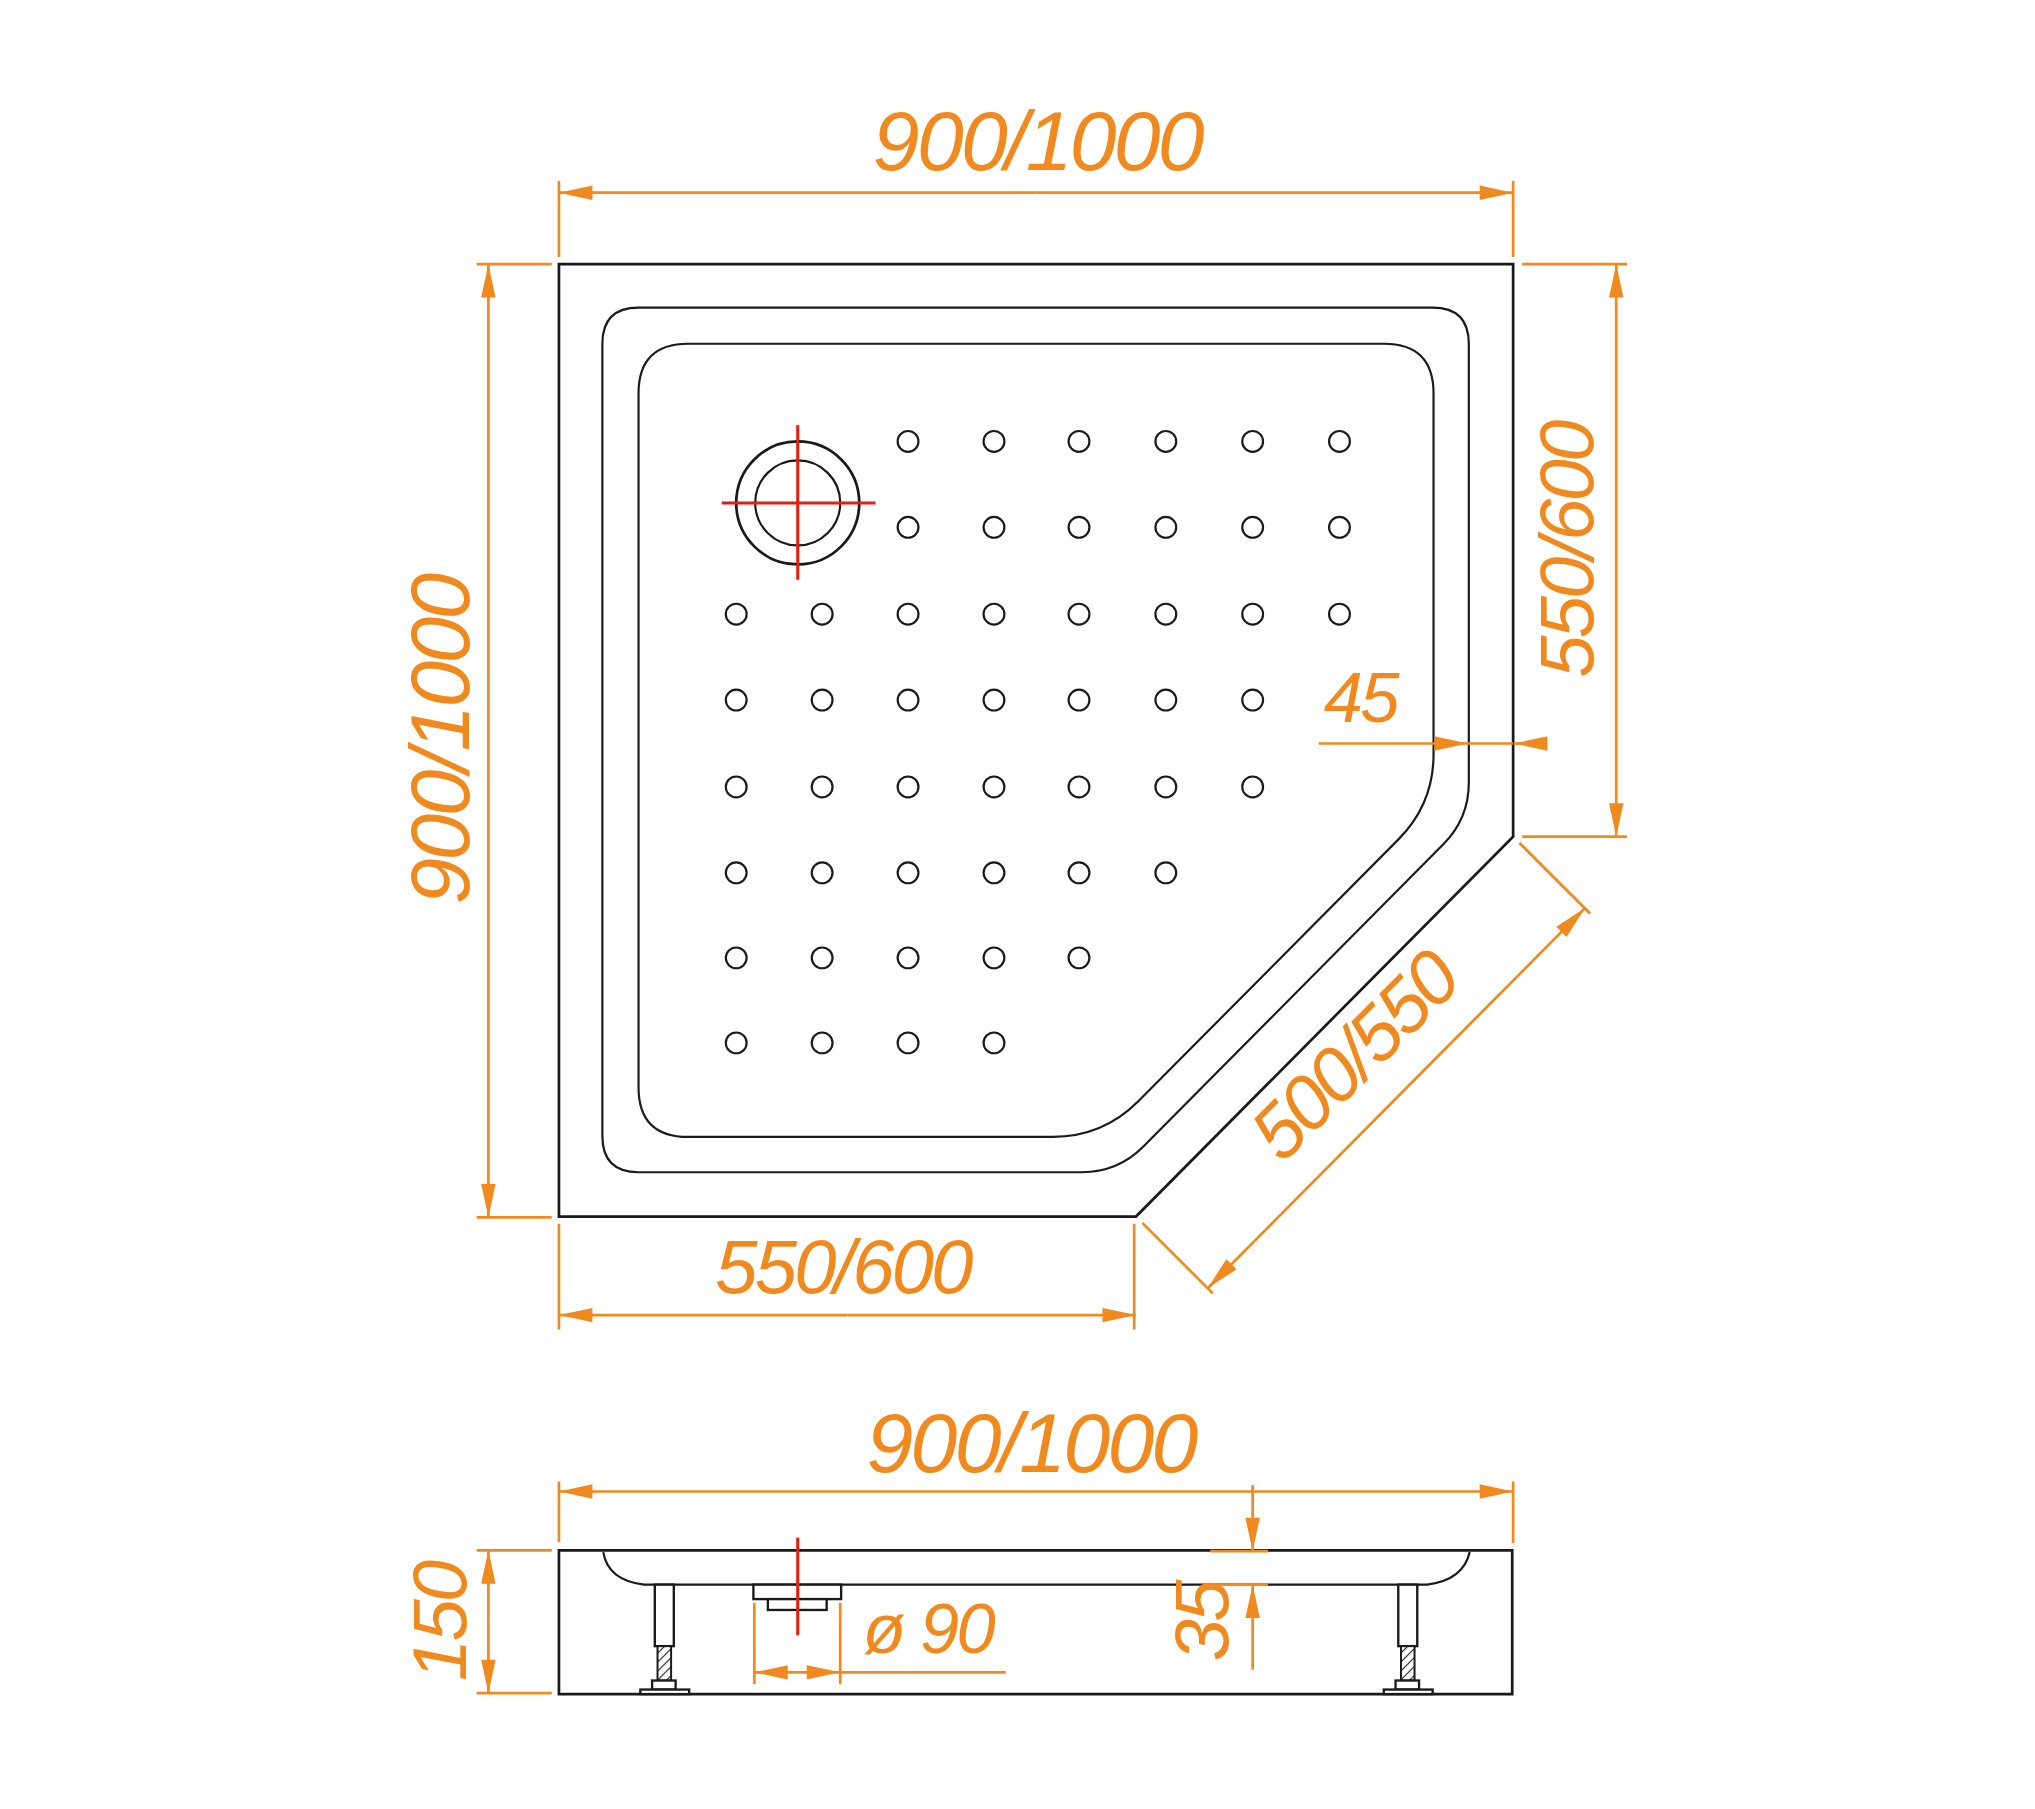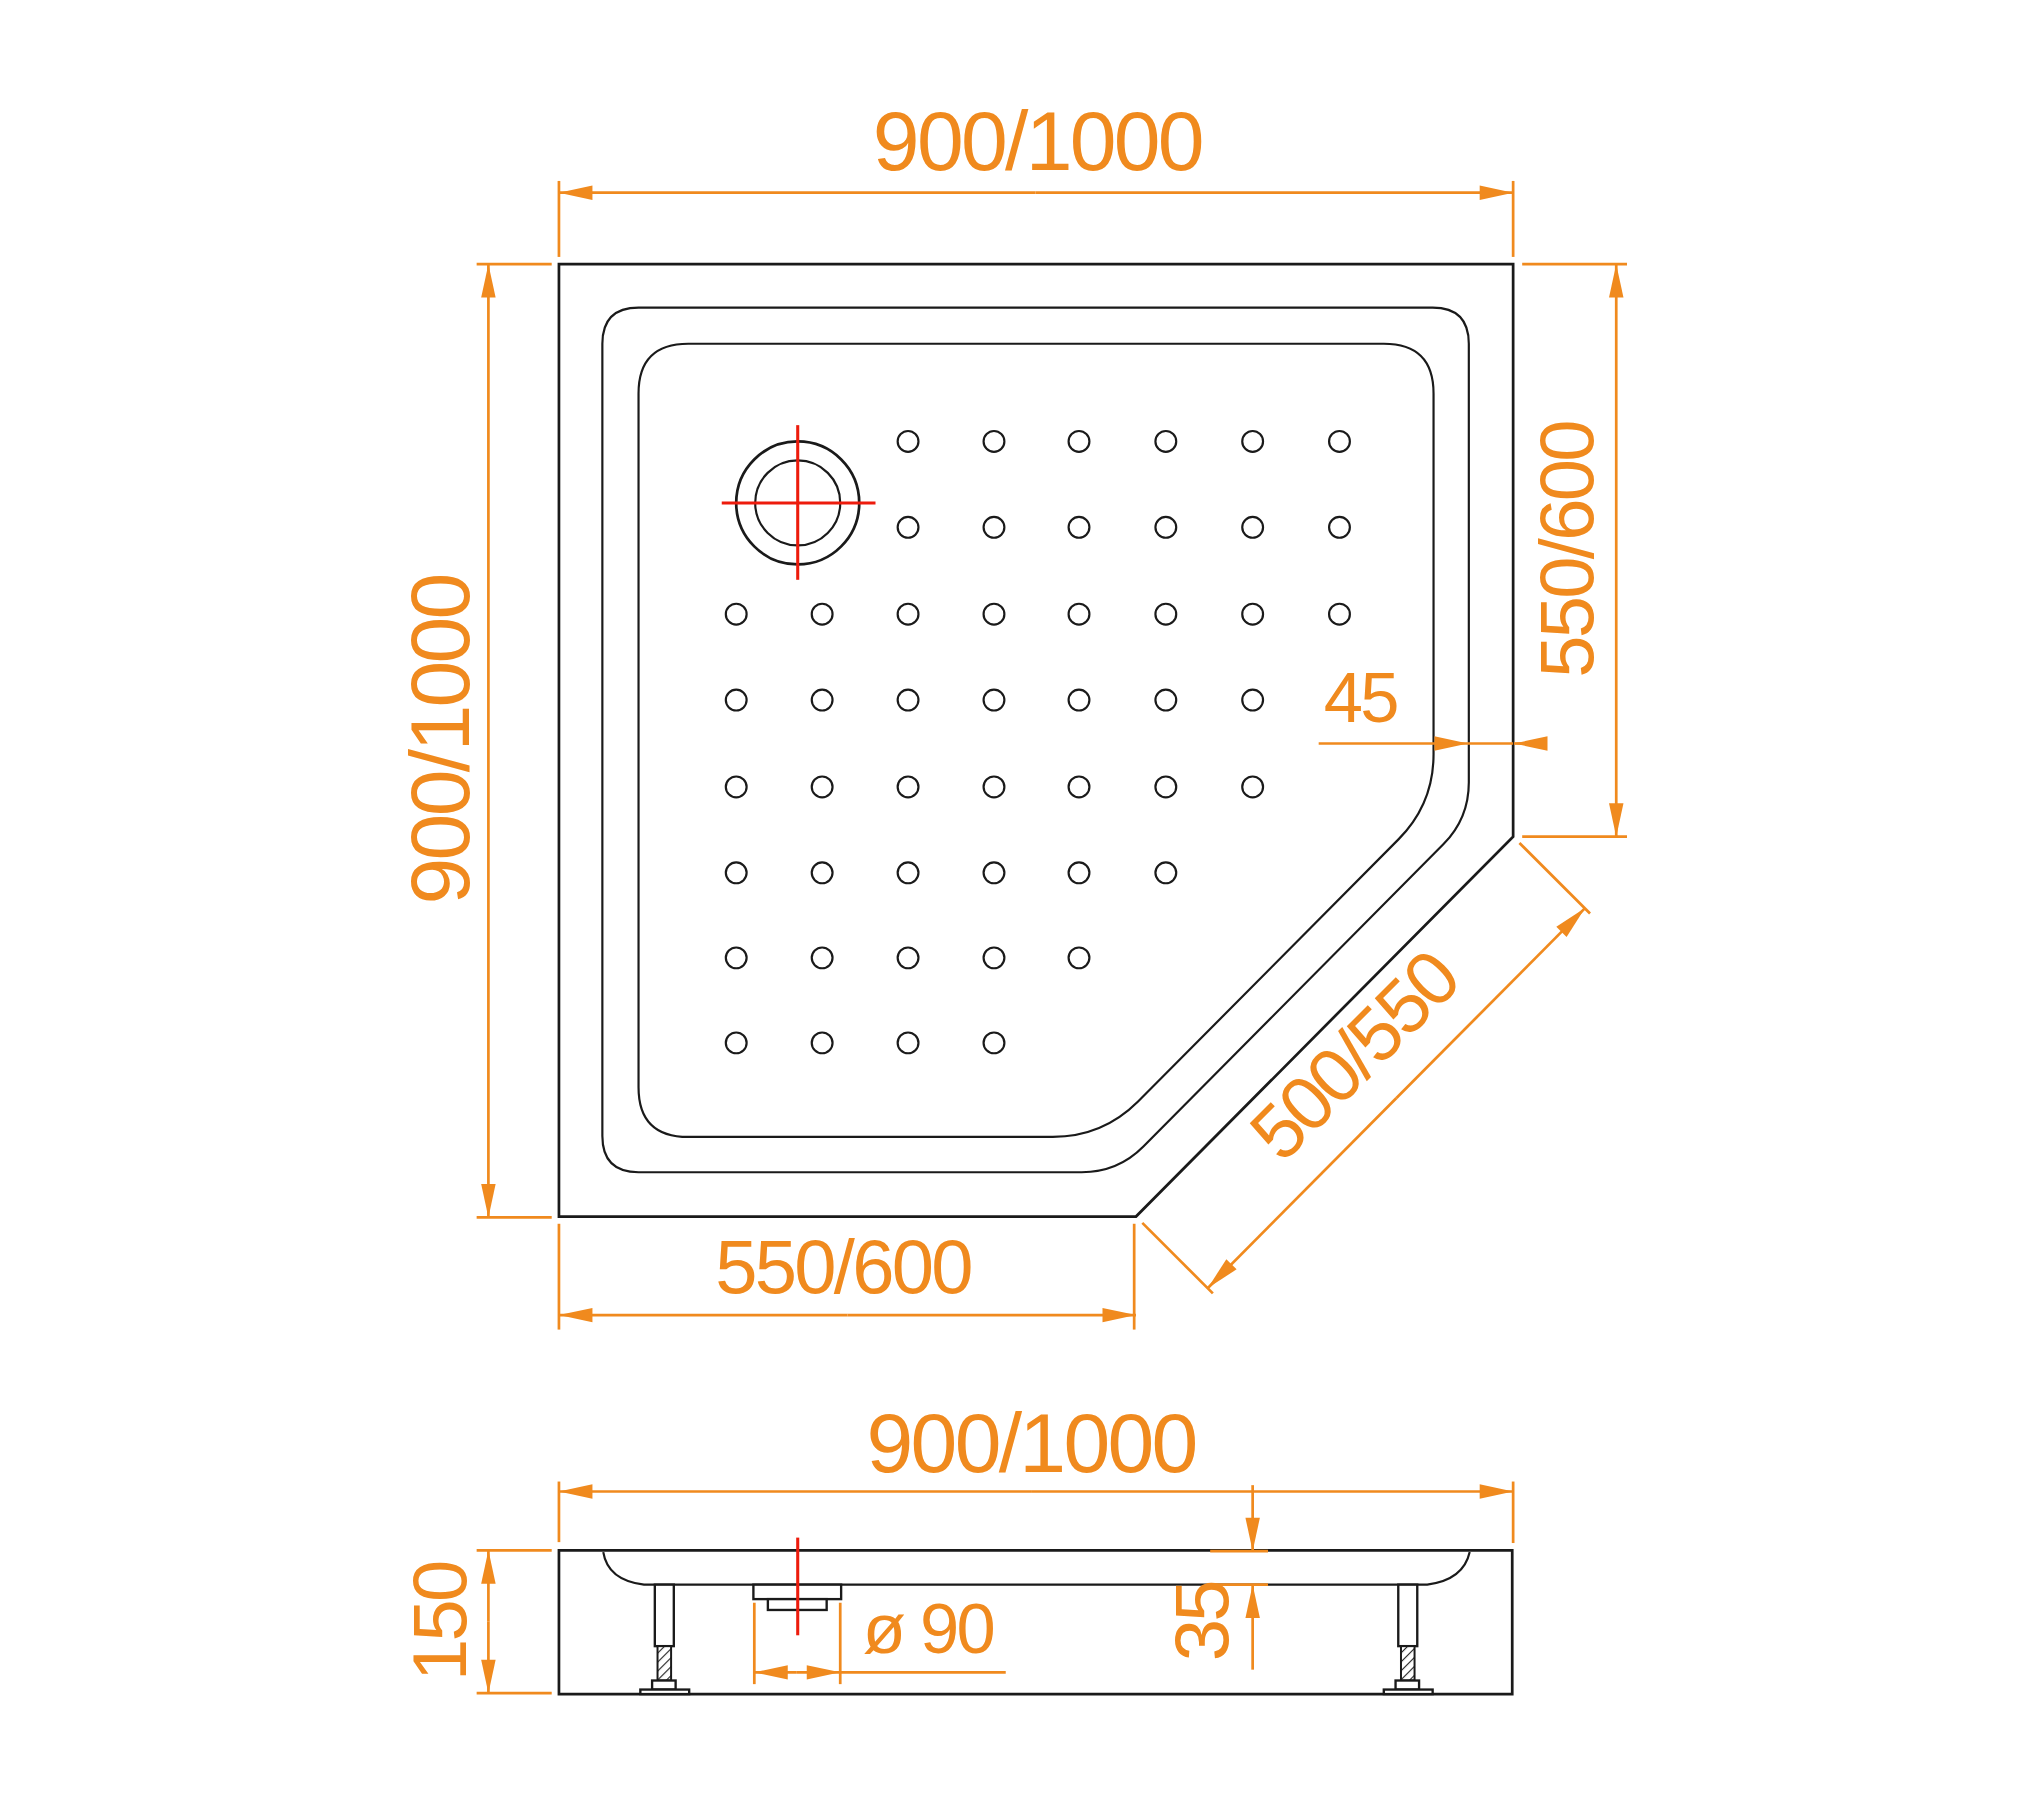--- a/index.html
+++ b/index.html
@@ -1,16 +1,16 @@
 <!DOCTYPE html>
 <html style="font-size:14.5px"><head>
 <meta charset="utf-8">
 <style>
   html,body{margin:0;padding:0;background:#ffffff;}
-  .canvas{width:1627px;height:1809px;background:#ffffff;position:relative;overflow:hidden;}
+  .canvas{width:1627px;height:1809px;background:#ffffff;position:relative;overflow:hidden;font-style:italic;}
   svg{display:block;}
   .blk{fill:none;stroke:#1a1a1a;stroke-width:3;}
   .blk-thin{fill:none;stroke:#1a1a1a;stroke-width:2.4;}
   .wfill{fill:#ffffff;stroke:#1a1a1a;stroke-width:2.6;}
   .dot{fill:#ffffff;stroke:#1a1a1a;stroke-width:2.4;}
   .dim{fill:none;stroke:#F08A1E;stroke-width:3;}
   .red{fill:none;stroke:#ED1B0C;stroke-width:3.4;}
   .dim-text{fill:#F08A1E;font-family:"Liberation Sans",sans-serif;letter-spacing:-3px;
             text-anchor:middle;dominant-baseline:central;}
   .fs-xl{font-size:93px;}

